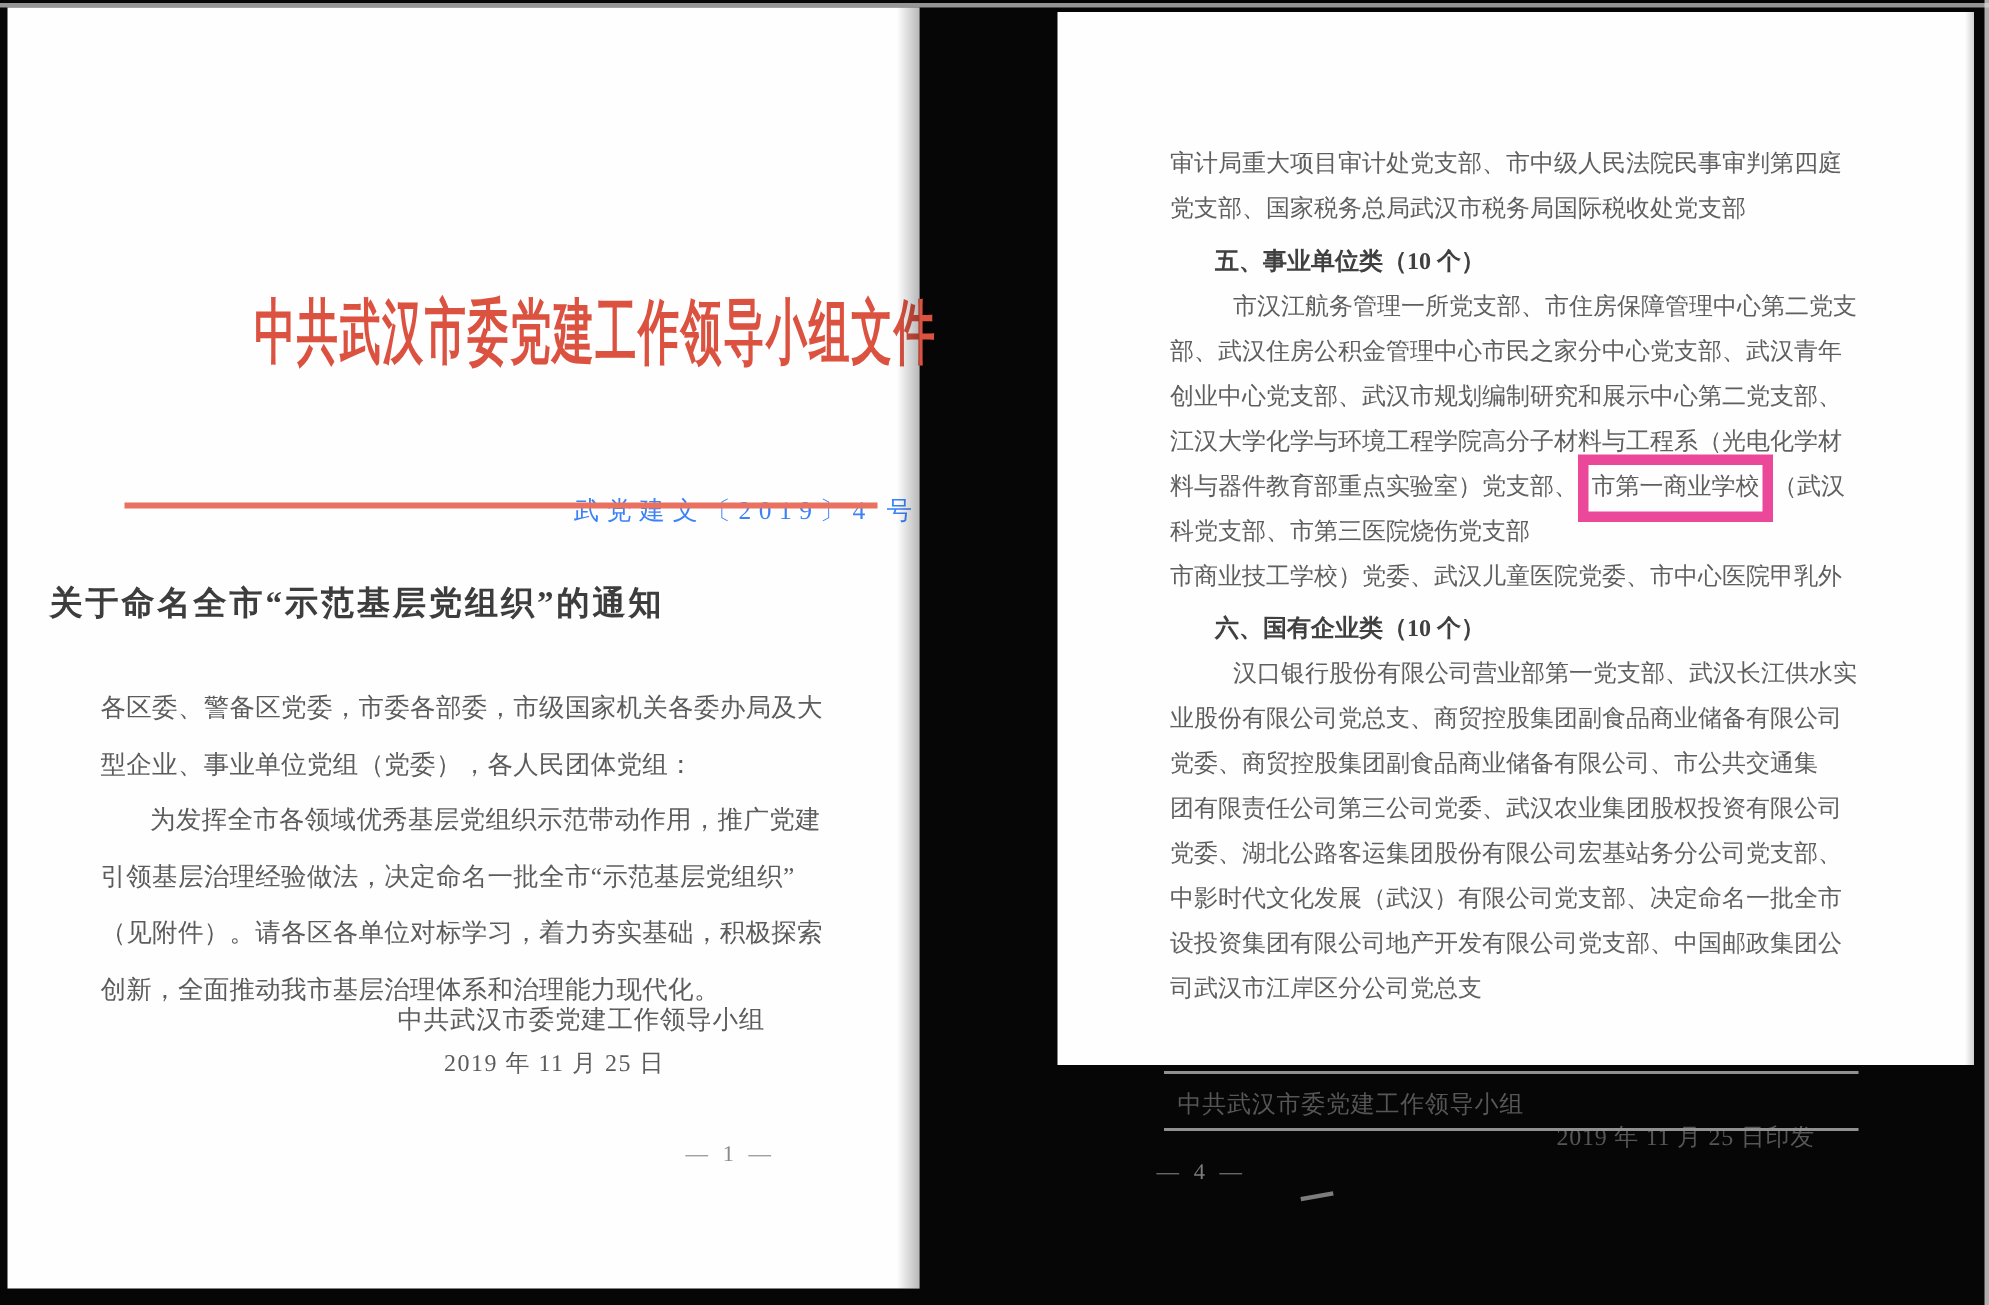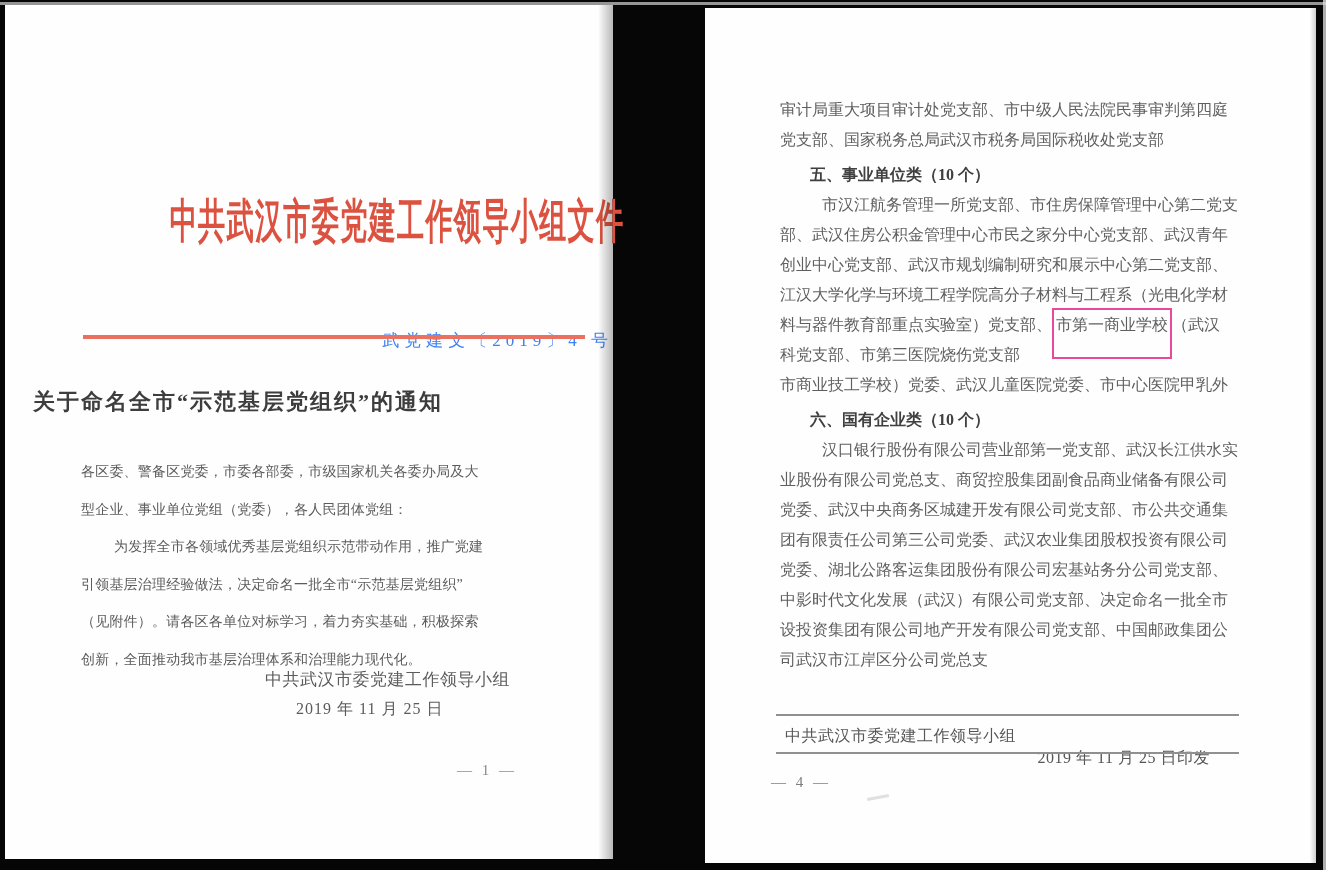--- a/index.html
+++ b/index.html
@@ -8,48 +8,48 @@
     background:#060606;overflow:hidden;
     font-family:"Liberation Serif", serif;
   }
   .edge-top{position:absolute;left:0;top:2px;width:1326px;height:3px;background:#b9b9b9;opacity:.8;}
   .edge-right{position:absolute;right:0;top:0;width:3px;height:100%;background:#d9d9d9;opacity:.8;}
 
   .page{position:absolute;background:#fefefe;}
   #left-page{left:5px;top:5px;width:608px;height:854px;}
   #left-page .scan-shadow{position:absolute;right:0;top:0;bottom:0;width:15px;
     background:linear-gradient(to right, rgba(0,0,0,0), rgba(0,0,0,0.28));}
-  #right-page{left:705px;top:8px;width:611px;height:855px;}
+  #right-page{left:705px;top:8px;width:611px;height:702px;}
   #right-page .scan-shadow{position:absolute;right:0;top:0;bottom:0;width:6px;
     background:linear-gradient(to right, rgba(0,0,0,0), rgba(0,0,0,0.18));}
 
   
   .red-header{position:absolute;left:0;top:185px;width:100%;text-align:center;white-space:nowrap;}
   .red-header span{display:inline-block;transform:scaleX(0.58);transform-origin:center;
     font-size:47px;font-weight:bold;color:#dc5240;letter-spacing:2px;}
   .doc-number{position:absolute;left:0;top:291px;width:100%;text-align:right;
     font-size:17px;color:#3b82f6;letter-spacing:5px;margin-top:33px;}
   .red-divider{position:absolute;left:78px;top:330px;width:502px;height:4px;background:#ea7060;}
   .doc-title{position:absolute;left:0;top:382px;width:100%;text-align:left;
     font-size:22px;font-weight:bold;color:#3d3d3d;letter-spacing:2px;padding-left:28px;}
   .lbody{position:absolute;left:62px;top:448px;width:486px;
-    font-size:14px;line-height:37.5px;color:#5c5c5c;letter-spacing:0.2px;margin-left:14px;}
+    font-size:17px;line-height:37.5px;color:#5c5c5c;letter-spacing:0.2px;}
   .lbody .line{white-space:nowrap;}
   .lbody .indent{padding-left:33px;}
   .signature{position:absolute;left:260px;top:663px;font-size:17px;color:#5c5c5c;letter-spacing:0.5px;white-space:nowrap;}
   .sig-date{position:absolute;left:291px;top:694px;font-size:16px;color:#5c5c5c;letter-spacing:1px;white-space:nowrap;}
   .pageno-left{position:absolute;left:452px;top:757px;font-size:15px;color:#8a8a8a;letter-spacing:3px;white-space:nowrap;}
 
   
   .rbody{position:absolute;left:75px;top:87px;width:470px;
     font-size:16px;line-height:30px;color:#5f5f5f;letter-spacing:0;}
   .rbody .line{white-space:nowrap;}
   .rbody .first{padding-left:30px;text-align:center;}
   .rbody .heading{padding-left:30px;font-weight:bold;color:#404040;margin-top:5px;}
-  .hl-box{border:2px solid #ec4899;padding:6px 2px 24px 2px;position:relative;}
+  .hl-box{border:7px solid #ec4899;padding:6px 2px 8px 2px;position:relative;}
   .f-rule{position:absolute;left:71px;width:463px;height:2px;background:#909090;}
   .f-rule.top{top:706px;}
   .f-rule.bottom{top:744px;}
   .f-row{position:absolute;left:71px;top:712px;width:463px;height:32px;
     display:flex;align-items:center;justify-content:space-between;
     box-sizing:border-box;padding:0 29px 0 9px;
     font-size:16px;color:#565656;}
   .f-org{letter-spacing:0.5px;white-space:nowrap;}
   .f-date{letter-spacing:0.5px;white-space:nowrap;margin-top:44px;}
   .pageno-right{position:absolute;left:66px;top:766px;font-size:15px;color:#7d7d7d;letter-spacing:3px;white-space:nowrap;}
@@ -99,21 +99,21 @@
     <div class="line first">市汉江航务管理一所党支部、市住房保障管理中心第二党支</div>
     <div class="line">部、武汉住房公积金管理中心市民之家分中心党支部、武汉青年</div>
     <div class="line">创业中心党支部、武汉市规划编制研究和展示中心第二党支部、</div>
     <div class="line">江汉大学化学与环境工程学院高分子材料与工程系（光电化学材</div>
     <div class="line"><span>料与器件教育部重点实验室）党支部、</span><span class="hl-box">市第一商业学校</span><span>（武汉</span></div>
     <div class="line">科党支部、市第三医院烧伤党支部</div>
     <div class="line">市商业技工学校）党委、武汉儿童医院党委、市中心医院甲乳外</div>
     <div class="line heading">六、国有企业类（10 个）</div>
     <div class="line first">汉口银行股份有限公司营业部第一党支部、武汉长江供水实</div>
     <div class="line">业股份有限公司党总支、商贸控股集团副食品商业储备有限公司</div>
-    <div class="line">党委、武汉中央商务区城建开发有限公司党支部、市公共交通集</div>
+    <div class="line">党委、商贸控股集团副食品商业储备有限公司、市公共交通集</div>
     <div class="line">团有限责任公司第三公司党委、武汉农业集团股权投资有限公司</div>
     <div class="line">党委、湖北公路客运集团股份有限公司宏基站务分公司党支部、</div>
     <div class="line">中影时代文化发展（武汉）有限公司党支部、决定命名一批全市</div>
     <div class="line">设投资集团有限公司地产开发有限公司党支部、中国邮政集团公</div>
     <div class="line">司武汉市江岸区分公司党总支</div>
   </div>
 
   <div class="f-rule top"></div>
   <div class="f-row">
     <span class="f-org">中共武汉市委党建工作领导小组</span>

